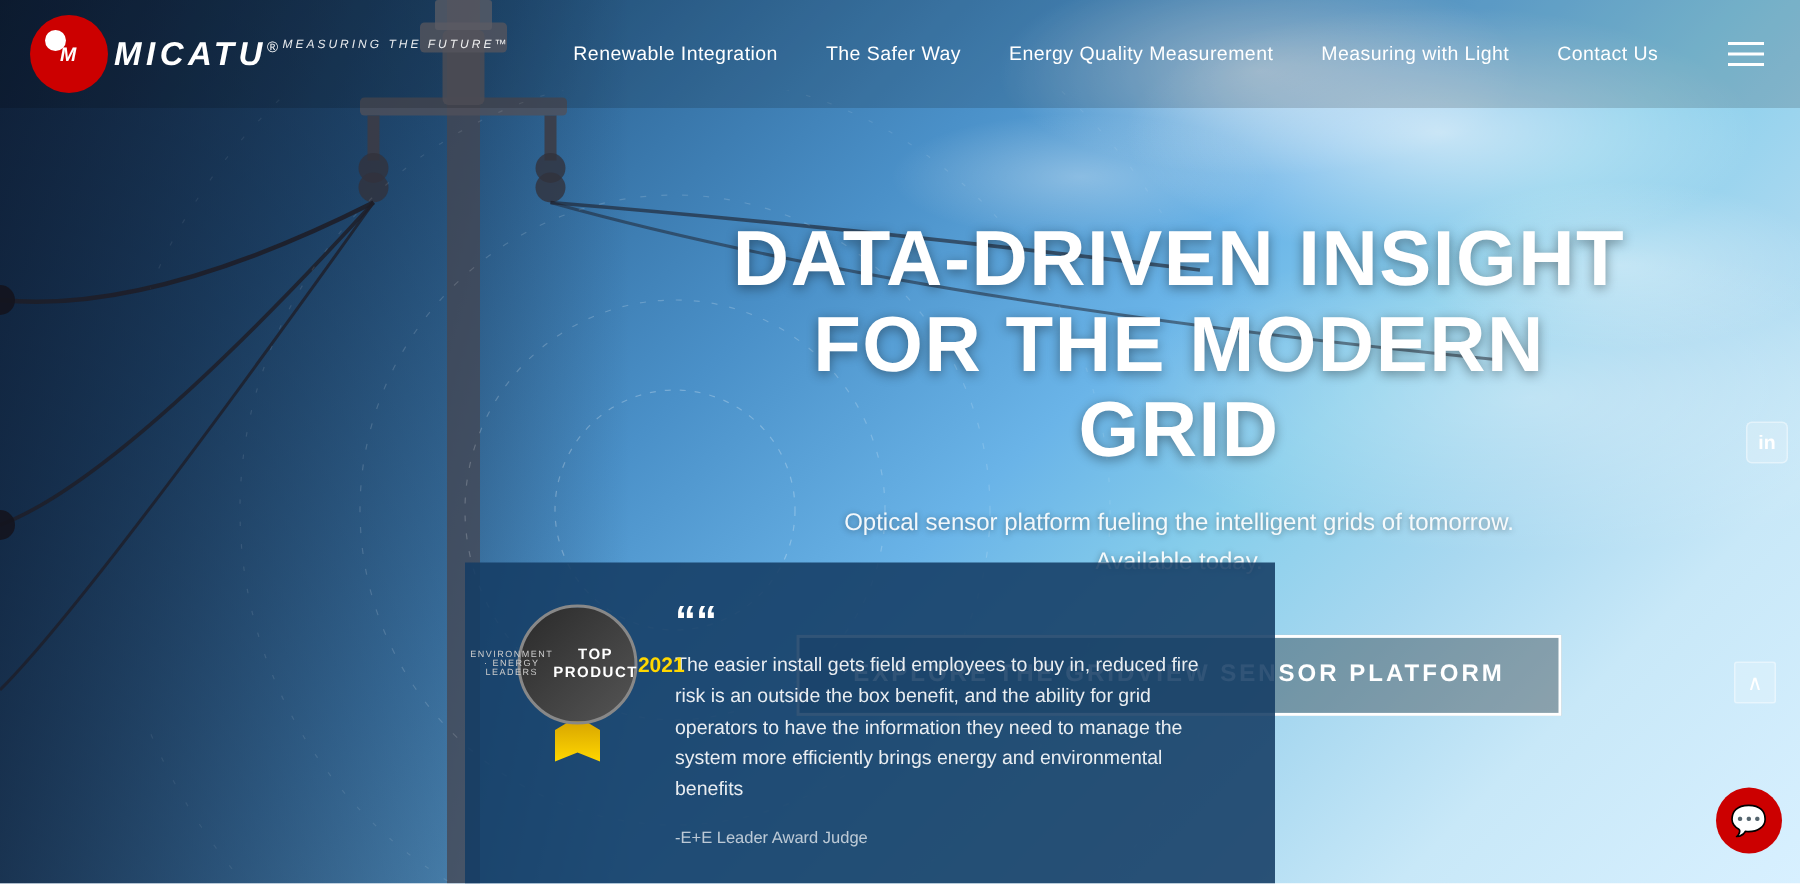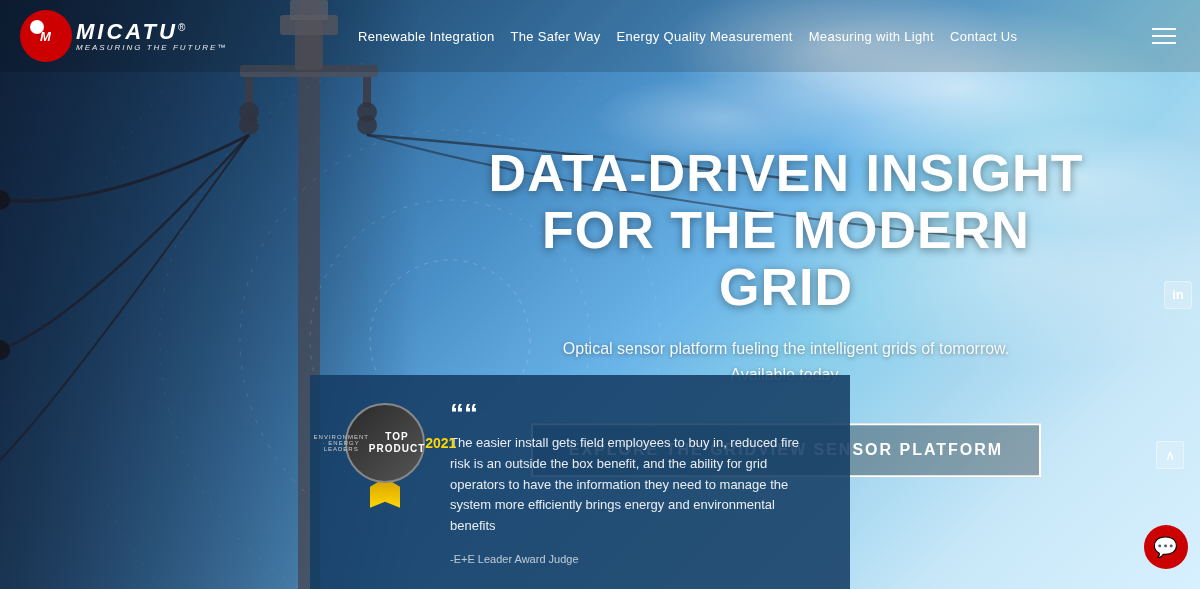--- a/index.html
+++ b/index.html
@@ -103,21 +103,21 @@
       font-weight: 900;
       letter-spacing: 1px;
       top: 50%;
       left: 50%;
       transform: translate(-50%, -50%);
       font-style: italic;
     }
 
     .logo-subtitle {
       display: flex;
-      flex-direction: column;
+      flex-direction: row;
       margin-left: 4px;
     }
 
     .logo-brand {
       color: white;
       font-size: 22px;
       font-weight: 900;
       letter-spacing: 3px;
       font-style: italic;
       line-height: 1;
@@ -134,21 +134,21 @@
       color: white;
       font-size: 8px;
       letter-spacing: 2px;
       opacity: 0.9;
       font-style: italic;
     }
 
     .nav-links {
       display: flex;
       align-items: flex-start;
-      gap: 16px;
+      gap: 32px;
       list-style: none;
     }
 
     .nav-links li a {
       color: white;
       text-decoration: none;
       font-size: 13px;
       font-weight: 500;
       letter-spacing: 0.3px;
       white-space: nowrap;

